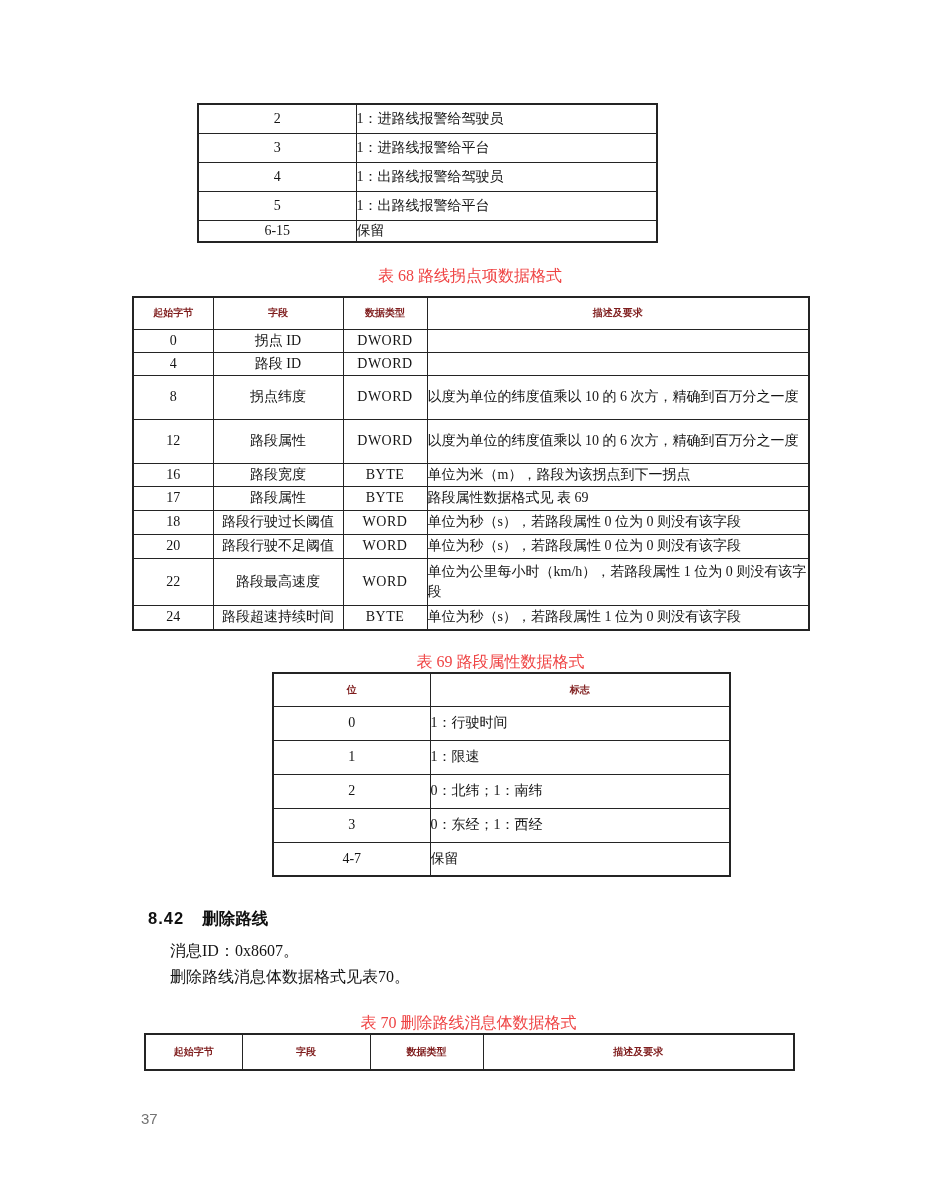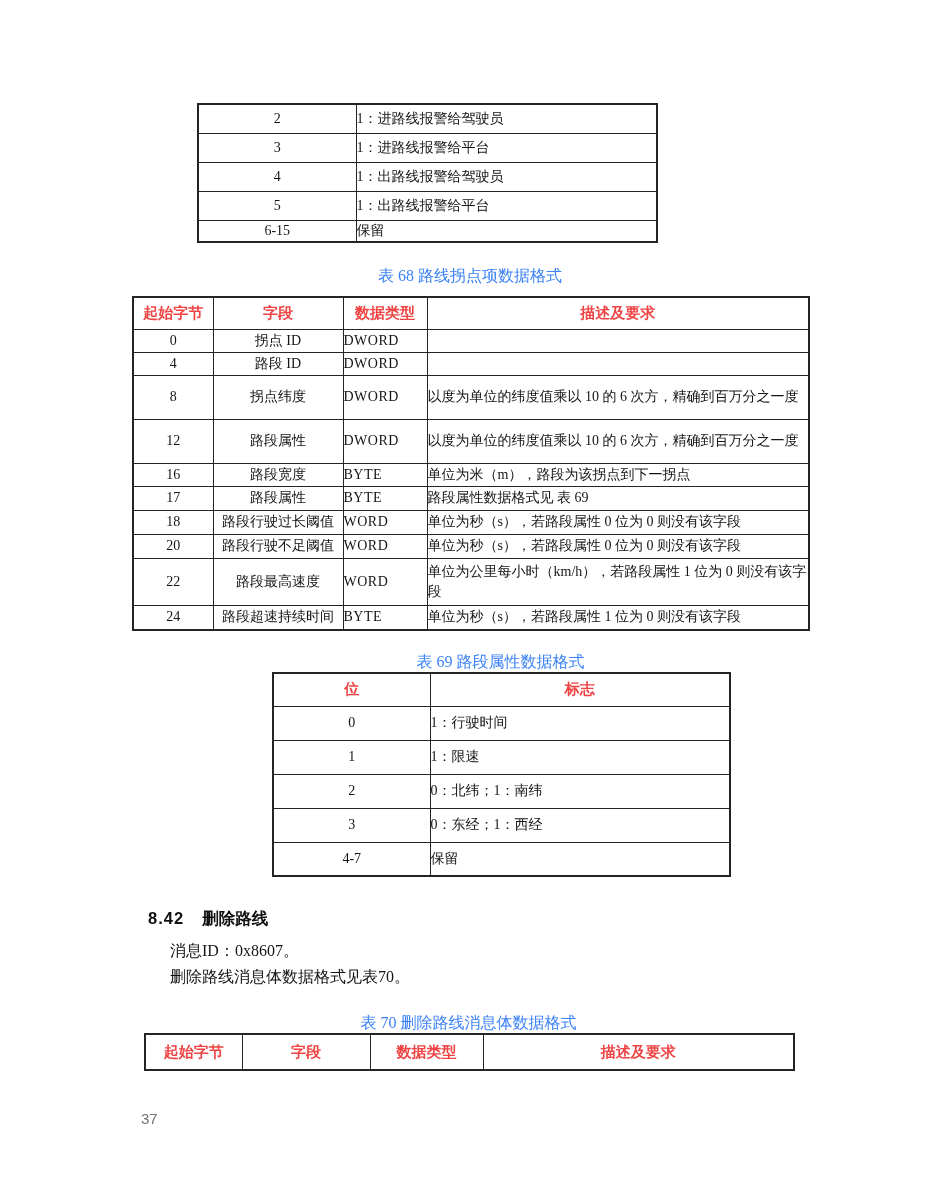--- a/index.html
+++ b/index.html
@@ -21,38 +21,38 @@
   }
   table.doc-table td, table.doc-table th {
     border: 1px solid #242424;
     padding: 0;
     overflow: hidden;
     vertical-align: middle;
   }
   table.doc-table th {
     font-family: "Liberation Sans", sans-serif;
     font-weight: bold;
-    font-size: 15px;
+    font-size: 10px;
+    text-align: center;
+    color: #7f1d1d;
+  }
+  table.doc-table td {
+    font-family: "Liberation Serif", serif;
+    font-size: 14px;
+    color: #141414;
+  }
+  td.cell-center { text-align: center; }
+  td.cell-left { text-align: left; padding: 2px 8px 2px 9px; line-height: 20px; }
+  td.cell-type { text-align: center; font-size: 13px; letter-spacing: 0.5px; }
+  .tbl-title {
+    position: absolute;
+    font-family: "Liberation Serif", serif;
+    font-size: 16px;
     text-align: center;
     color: #ef4444;
-  }
-  table.doc-table td {
-    font-family: "Liberation Serif", serif;
-    font-size: 14px;
-    color: #141414;
-  }
-  td.cell-center { text-align: center; }
-  td.cell-left { text-align: left; padding: 2px 8px 2px 9px; line-height: 20px; }
-  td.cell-type { font-size: 13px; letter-spacing: 0.5px; }
-  .tbl-title {
-    position: absolute;
-    font-family: "Liberation Serif", serif;
-    font-size: 16px;
-    text-align: center;
-    color: #3b82f6;
     white-space: nowrap;
   }
   .section-heading {
     position: absolute;
     left: 148px;
     top: 908px;
     font-family: "Liberation Sans", sans-serif;
     font-weight: bold;
     font-size: 16.5px;
     color: #101010;

